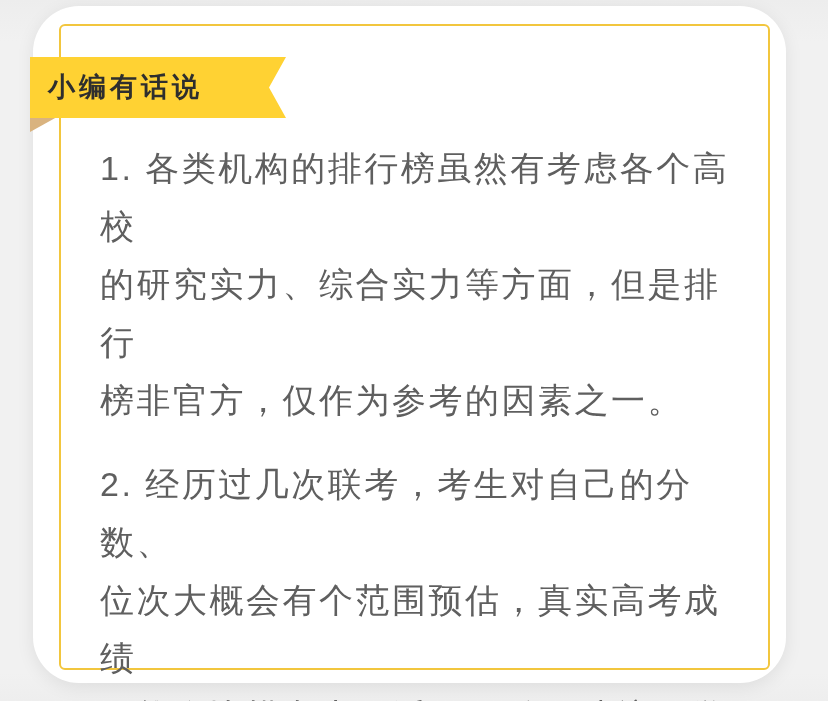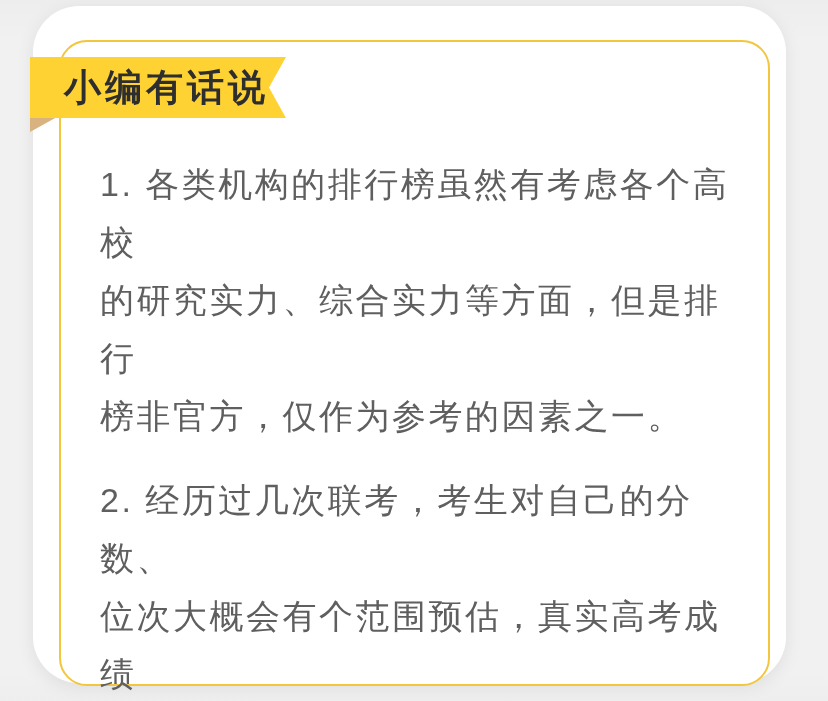--- a/index.html
+++ b/index.html
@@ -31,24 +31,23 @@
     box-shadow: 0 4px 18px rgba(0,0,0,0.08);
   }
   
   .callout-box {
     position: absolute;
     left: 26px;
     top: 18px;
     width: 707px;
     height: 642px;
     border: 2px solid #f2c63e;
-    border-radius: 28px;
+    border-radius: 6px;
     box-sizing: content-box;
     background: #ffffff;
-    margin-top: 16px;
   }
   .callout-text {
     position: absolute;
     left: 39px;
     right: 22px;
     top: 113px;
   }
   .para {
     margin: 0 0 26px 0;
     font-size: 34px;
@@ -62,23 +61,23 @@
   
   .ribbon {
     position: absolute;
     left: -3px;
     top: 51px;
     width: 256px;
     height: 61px;
     background: #ffd233;
     clip-path: polygon(0 0, 100% 0, calc(100% - 17px) 50%, 100% 100%, 0 100%);
     line-height: 61px;
-    padding-left: 34px;
+    padding-left: 18px;
     box-sizing: border-box;
-    font-size: 37px;
+    font-size: 27px;
     font-weight: bold;
     letter-spacing: 4px;
     color: #2e2e2e;
     z-index: 3;
   }
   
   .ribbon-fold {
     position: absolute;
     left: -3px;
     top: 111px;

